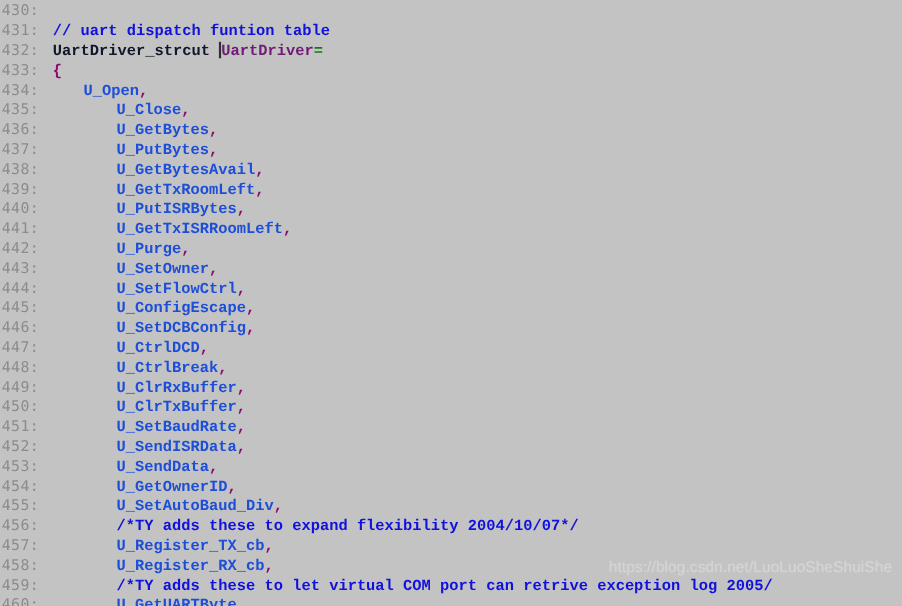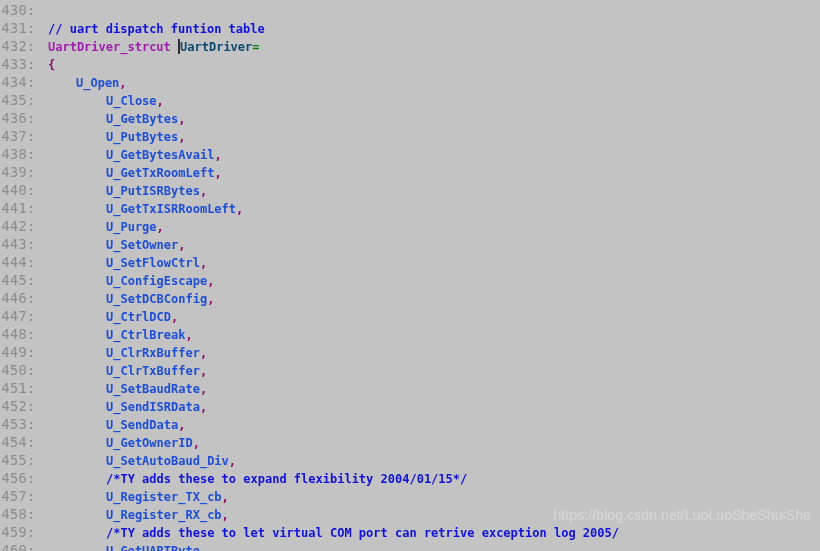--- a/index.html
+++ b/index.html
@@ -49,28 +49,29 @@
     margin-left: -7px;
     text-align: left;
     color: #8c8c8c;
     font-size: 13.5px;
     font-weight: normal;
     letter-spacing: 0.4px;
   }
 
   .ltext {
     display: inline;
-    font-size: 12px;
+    font-size: 14px;
     font-weight: bold;
+    font-family: Liberation Mono, monospace;
   }
 
   
   .tok-comment  { color: #1111dd; font-weight: bold; }
-  .tok-type     { color: #a21caf; font-weight: bold; }
-  .tok-ident    { color: #0c4a6e; font-weight: bold; }
+  .tok-type     { color: #0f172a; font-weight: bold; }
+  .tok-ident    { color: #701a75; font-weight: bold; }
   .tok-func     { color: #1d4ed8; font-weight: bold; }
   .tok-punct    { color: #8b0a6b; font-weight: bold; }
   .tok-brace    { color: #8b0a6b; font-weight: bold; }
   .tok-op       { color: #107f10; font-weight: bold; }
 
   .cursor {
     display: inline-block;
     width: 2px;
     height: 15px;
     background: #303030;
@@ -116,21 +117,21 @@
       <div class="code-line"><span class="lineno">5446:</span><span class="ltext" style="padding-left: 58px; text-align: right;"><span class="tok-func">U_SetDCBConfig</span><span class="tok-punct">,</span></span></div>
       <div class="code-line"><span class="lineno">5447:</span><span class="ltext" style="padding-left: 58px;"><span class="tok-func">U_CtrlDCD</span><span class="tok-punct">,</span></span></div>
       <div class="code-line"><span class="lineno">5448:</span><span class="ltext" style="padding-left: 58px; text-align: right;"><span class="tok-func">U_CtrlBreak</span><span class="tok-punct">,</span></span></div>
       <div class="code-line"><span class="lineno">5449:</span><span class="ltext" style="padding-left: 58px;"><span class="tok-func">U_ClrRxBuffer</span><span class="tok-punct">,</span></span></div>
       <div class="code-line"><span class="lineno">5450:</span><span class="ltext" style="padding-left: 58px;"><span class="tok-func">U_ClrTxBuffer</span><span class="tok-punct">,</span></span></div>
       <div class="code-line"><span class="lineno">5451:</span><span class="ltext" style="padding-left: 58px;"><span class="tok-func">U_SetBaudRate</span><span class="tok-punct">,</span></span></div>
       <div class="code-line"><span class="lineno">5452:</span><span class="ltext" style="padding-left: 58px;"><span class="tok-func">U_SendISRData</span><span class="tok-punct">,</span></span></div>
       <div class="code-line"><span class="lineno">5453:</span><span class="ltext" style="padding-left: 58px;"><span class="tok-func">U_SendData</span><span class="tok-punct">,</span></span></div>
       <div class="code-line"><span class="lineno">5454:</span><span class="ltext" style="padding-left: 58px;"><span class="tok-func">U_GetOwnerID</span><span class="tok-punct">,</span></span></div>
       <div class="code-line"><span class="lineno">5455:</span><span class="ltext" style="padding-left: 58px;"><span class="tok-func">U_SetAutoBaud_Div</span><span class="tok-punct">,</span></span></div>
-      <div class="code-line"><span class="lineno">5456:</span><span class="ltext" style="padding-left: 58px;"><span class="tok-comment">/*TY adds these to expand flexibility 2004/01/15*/</span></span></div>
+      <div class="code-line"><span class="lineno">5456:</span><span class="ltext" style="padding-left: 58px;"><span class="tok-comment">/*TY adds these to expand flexibility 2004/10/07*/</span></span></div>
       <div class="code-line"><span class="lineno">5457:</span><span class="ltext" style="padding-left: 58px;"><span class="tok-func">U_Register_TX_cb</span><span class="tok-punct">,</span></span></div>
       <div class="code-line"><span class="lineno">5458:</span><span class="ltext" style="padding-left: 58px;"><span class="tok-func">U_Register_RX_cb</span><span class="tok-punct">,</span></span></div>
       <div class="code-line"><span class="lineno">5459:</span><span class="ltext" style="padding-left: 58px;"><span class="tok-comment">/*TY adds these to let virtual COM port can retrive exception log 2005/</span></span></div>
       <div class="code-line"><span class="lineno">5460:</span><span class="ltext" style="padding-left: 58px;"><span class="tok-func">U_GetUARTByte</span><span class="tok-punct">,</span></span></div>
     </div>
 
   <div id="watermark">https://blog.csdn.net/LuoLuoSheShuiShe</div>
 </div>
 
 </body></html>

